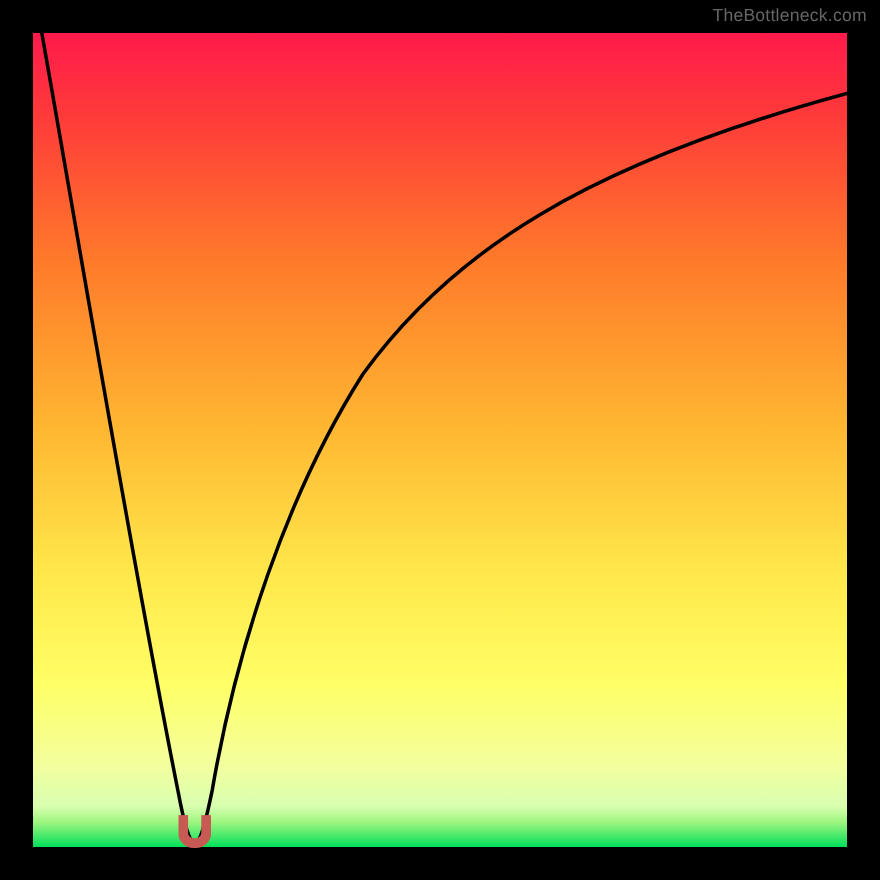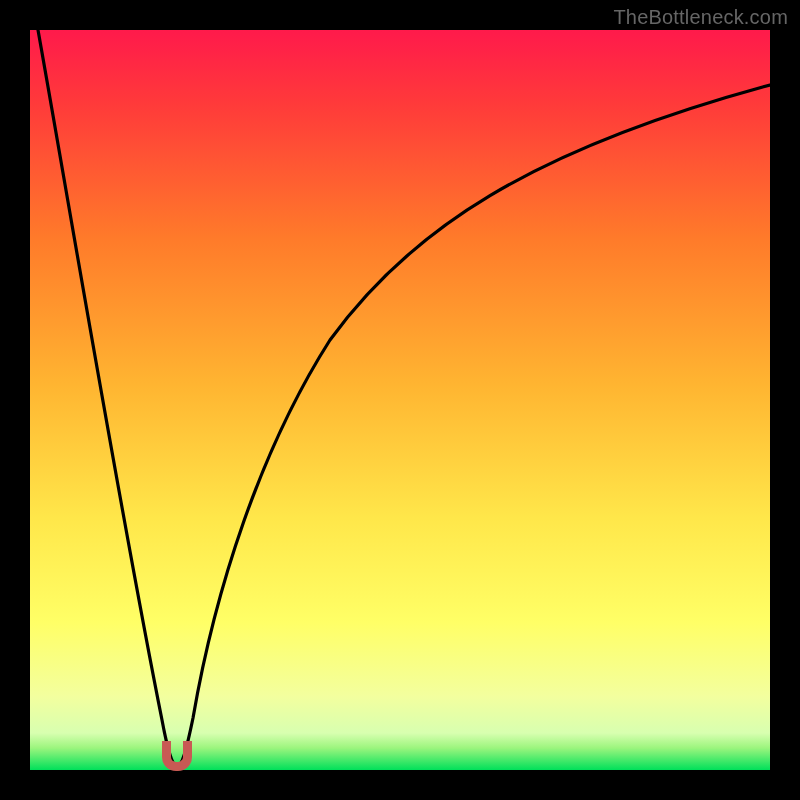--- a/index.html
+++ b/index.html
@@ -24,21 +24,21 @@
     left: 0;
     top: 0;
     width: 740px;
     height: 740px;
   }
   .watermark {
     position: absolute;
     top: 6px;
     right: 12px;
     color: #666;
-    font-size: 20px;
+    font-size: 16px;
     font-weight: 500;
     letter-spacing: 0.2px;
   }
   svg.curve {
     position: absolute;
     left: 0;
     top: 0;
   }
   .marker {
     position: absolute;

